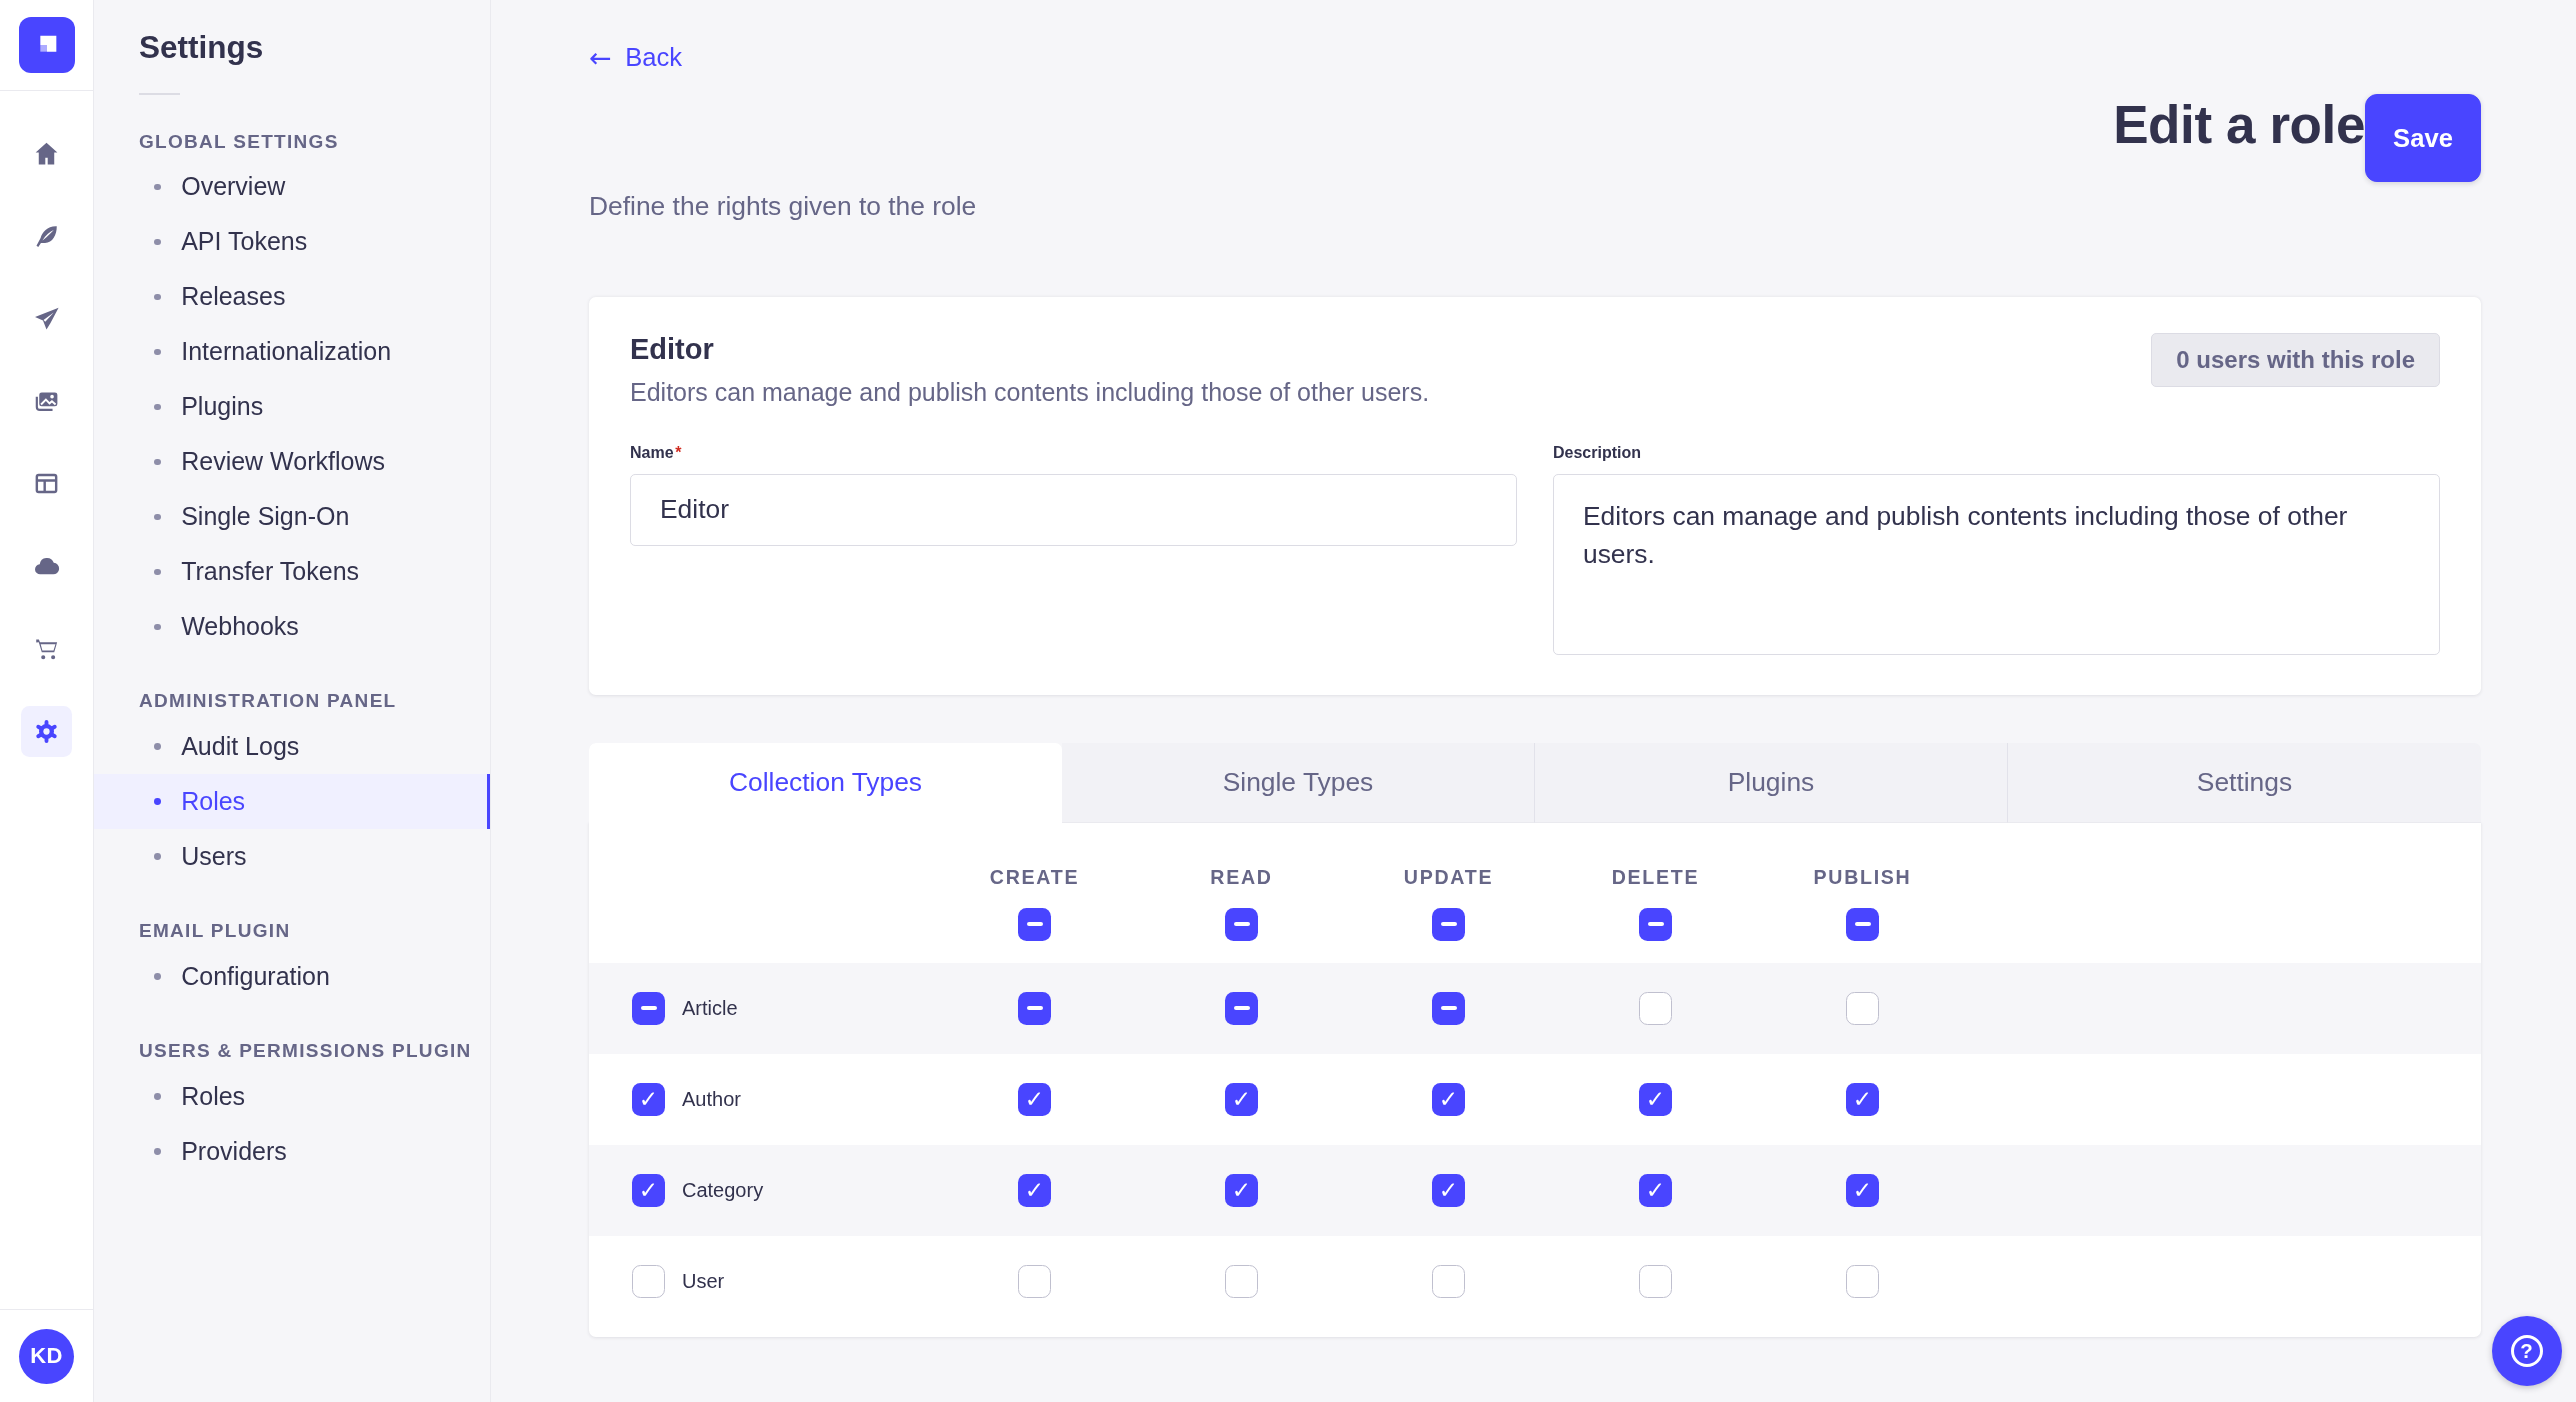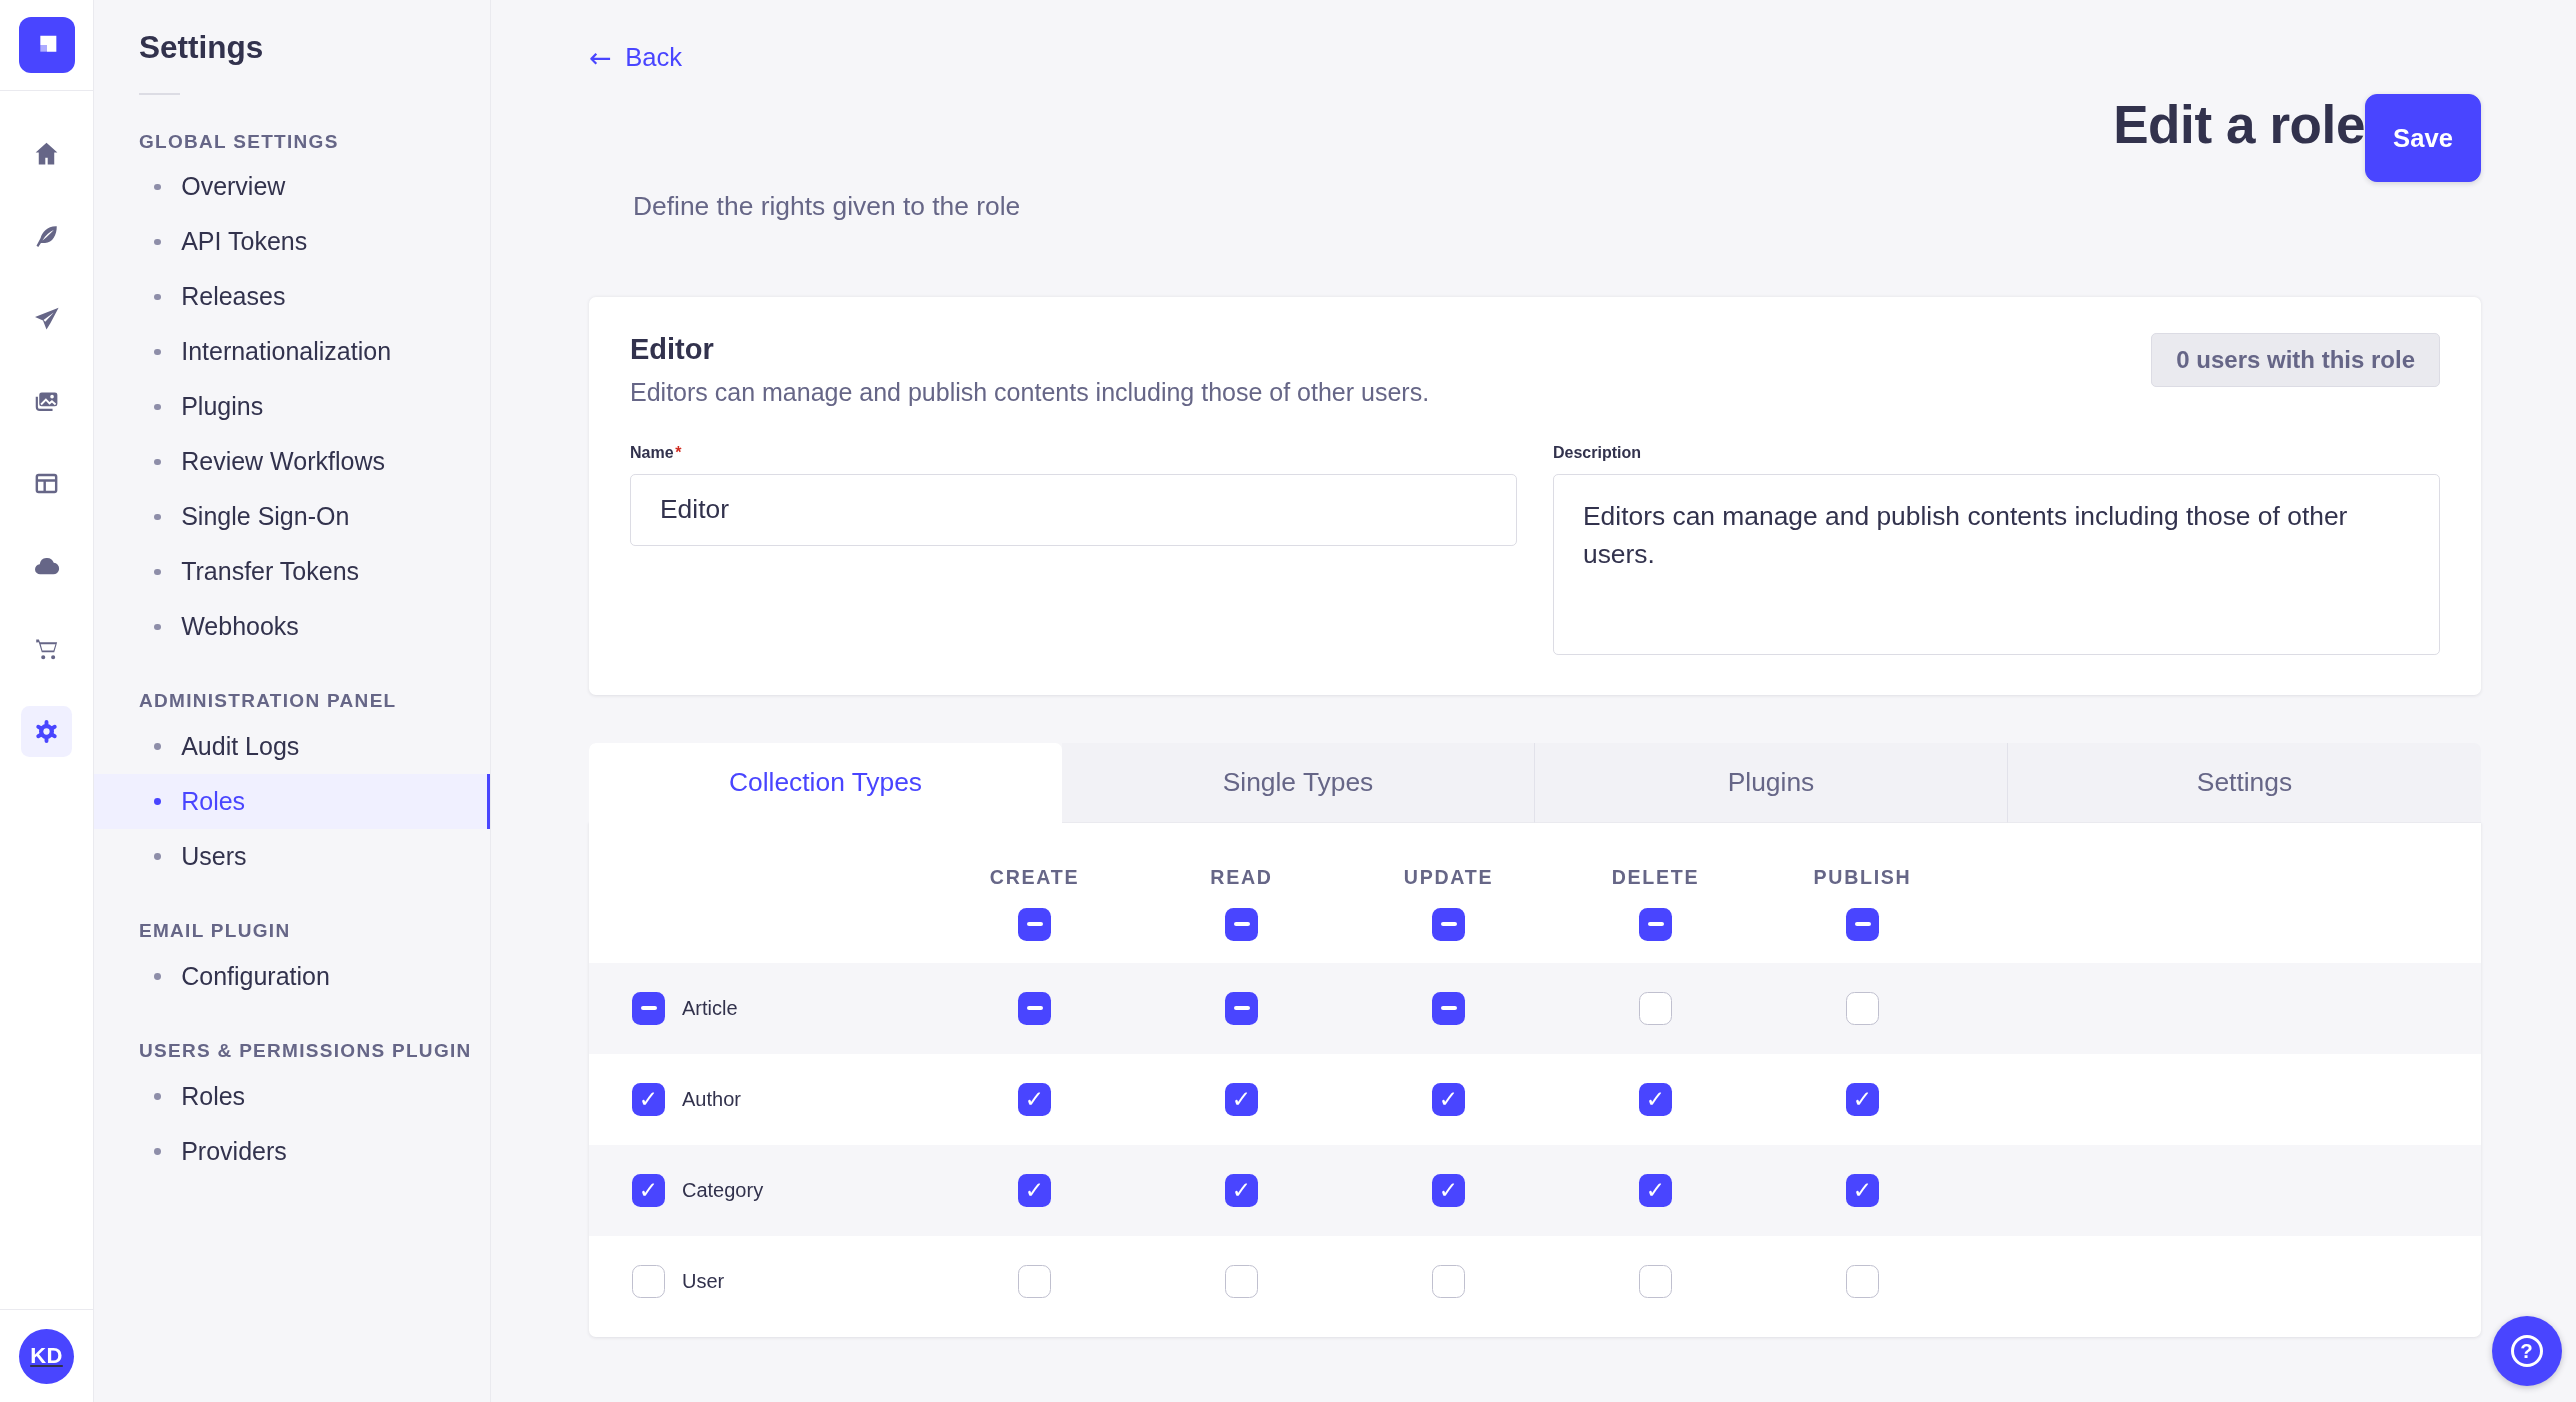--- a/index.html
+++ b/index.html
@@ -14,21 +14,21 @@
     font-family:"Liberation Sans", sans-serif;
     background:var(--page-bg); color:var(--text-dark);
     display:flex;
   }
   .sym{font-family:"DejaVu Sans", sans-serif;}
 
   
   .rail{
     width:94px; height:100%; background:var(--white);
     border-right:0.9px solid var(--border);
-    display:flex; flex-direction:column; align-items:center; flex-shrink:0;text-decoration:underline;
+    display:flex; flex-direction:column; align-items:center; flex-shrink:0;
   }
   .rail-logo-box{height:91px; width:100%; display:flex; align-items:center; justify-content:center;
     border-bottom:0.9px solid var(--border);}
   .logo{width:56px; height:56px; border-radius:12px; background:var(--primary);
     display:flex; align-items:center; justify-content:center;}
   .rail-icons{display:flex; flex-direction:column; align-items:center; gap:31.5px; padding-top:37px;}
   .rail-icon{width:51px; height:51px; display:flex; align-items:center; justify-content:center; border-radius:8.5px; color:var(--text-gray);}
   .rail-icon svg{width:29px; height:29px;}
   .rail-icon.active{background:var(--primary-light); color:var(--primary);}
   .rail-spacer{flex:1;}
@@ -61,21 +61,21 @@
   .back-row{display:flex; align-items:center; gap:13.6px; color:var(--primary); width:max-content; cursor:pointer;}
   .back-arrow{font-size:27px; line-height:1;}
   .back-label{font-size:25.6px;}
   .title-row{display:flex; align-items:flex-start; justify-content:flex-end; margin-top:22px;}
   .page-title{font-size:53px; font-weight:800; letter-spacing:-0.4px; color:var(--text-dark);}
   .save-btn{
     width:116px; height:88px; background:var(--primary); color:#fff; border:0.9px solid var(--primary);
     border-radius:12px; font-size:25.6px; font-weight:bold; font-family:inherit; cursor:pointer;
     box-shadow:0 1.7px 5.1px rgba(33,33,52,.15);
   }
-  .page-subtitle{font-size:26.4px; color:var(--text-gray); margin-top:8.5px;margin-left:44px;}
+  .page-subtitle{font-size:26.4px; color:var(--text-gray); margin-top:8.5px;}
 
   .card{
     background:var(--white); border-radius:6.8px;
     box-shadow:0 0.9px 3.4px rgba(33,33,52,.1);
   }
   .role-card{margin-top:75px; padding:36px 41px 37px 41px;}
   .role-card-head{display:flex; justify-content:space-between; align-items:flex-start;}
   .role-card-title{font-size:29px; font-weight:bold; color:var(--text-dark);}
   .role-card-sub{font-size:25px; color:var(--text-gray); margin-top:12px;}
   .users-badge{

